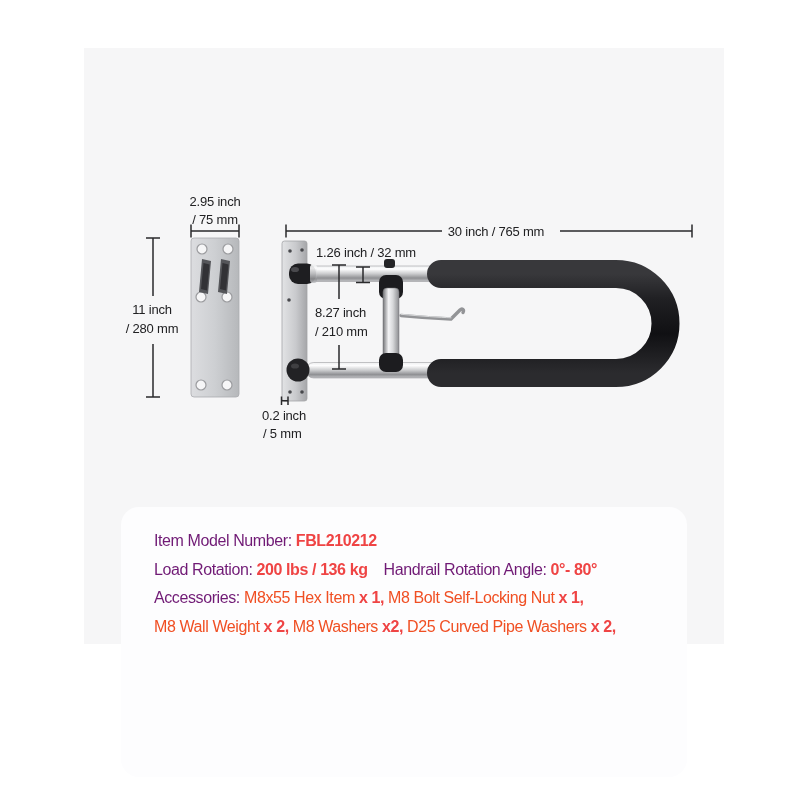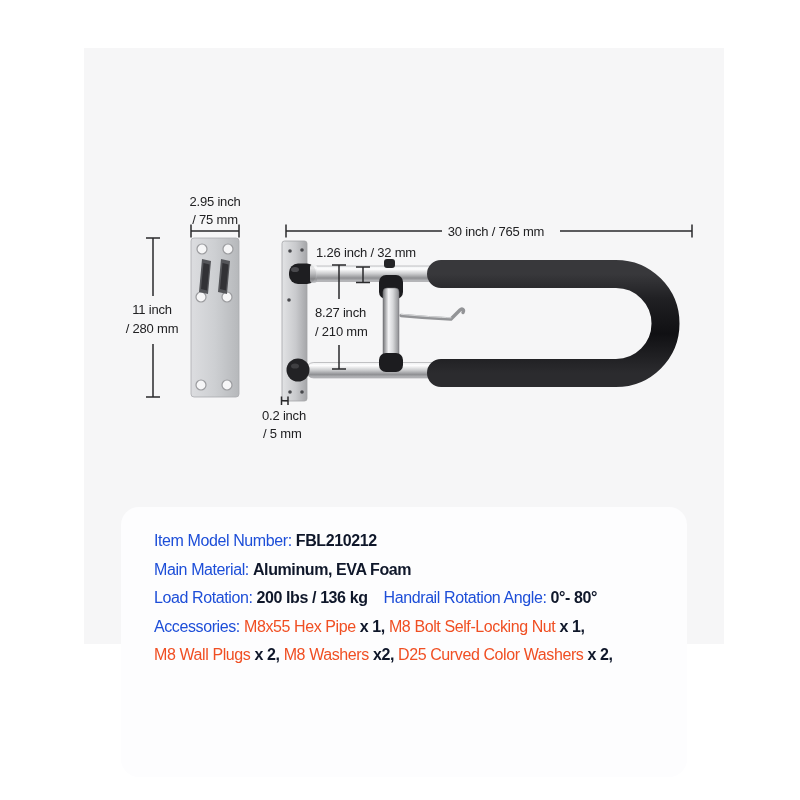--- a/index.html
+++ b/index.html
@@ -21,22 +21,22 @@
   .dim-line{stroke:#2a2a2c;stroke-width:1.5;fill:none;}
   .spec-card{
     position:absolute;left:37px;top:459px;width:566px;height:270px;
     background:#fdfdfe;border-radius:18px;box-sizing:border-box;
     padding:20px 24px 0 33px;
   }
   .spec-line{
     font-size:16px;line-height:28.6px;letter-spacing:-0.4px;
     white-space:nowrap;color:#7d7d82;
   }
-  .seg-label{color:#1d4ed8;font-weight:400;}
-  .seg-bold{color:#0f172a;font-weight:700;}
+  .seg-label{color:#701a75;font-weight:400;}
+  .seg-bold{color:#ef4444;font-weight:700;}
   .seg-orange{color:#f04f23;font-weight:400;}
   .seg-gap10{display:inline-block;width:10px;}
   .seg-gap16{display:inline-block;width:16px;}
   .seg-gap36{display:inline-block;width:36px;}
 </style>
 </head>
 <body>
 
 <div class="canvas">
 
@@ -159,19 +159,18 @@
 
     <g>
       <path class="dim-line" d="M277.5 348.5 V357 M284 348.5 V357 M277.5 352.7 H284"></path>
       <text x="258" y="372">0.2 inch</text>
       <text x="259" y="390">/ 5 mm</text>
     </g>
   </svg>
 
   <div class="spec-card">
     <div class="spec-line"><span class="seg-label">Item Model Number: </span><span class="seg-bold">FBL210212</span></div>
-    <div class="spec-line"><span class="seg-label">Main Material: </span><span class="seg-bold">Aluminum, EVA Foam</span></div>
     <div class="spec-line"><span class="seg-label">Load Rotation: </span><span class="seg-bold">200 lbs / 136 kg</span><span class="seg-gap16"></span><span class="seg-label">Handrail Rotation Angle: </span><span class="seg-bold">0°- 80°</span></div>
-    <div class="spec-line"><span class="seg-label">Accessories: </span><span class="seg-orange">M8x55 Hex Pipe </span><span class="seg-bold">x 1,</span><span class="seg-orange"> M8 Bolt Self-Locking Nut </span><span class="seg-bold">x 1,</span></div>
-    <div class="spec-line"><span class="seg-orange">M8 Wall Plugs </span><span class="seg-bold">x 2,</span><span class="seg-orange"> M8 Washers </span><span class="seg-bold">x2,</span><span class="seg-orange"> D25 Curved Color Washers </span><span class="seg-bold">x 2,</span></div>
+    <div class="spec-line"><span class="seg-label">Accessories: </span><span class="seg-orange">M8x55 Hex Item </span><span class="seg-bold">x 1,</span><span class="seg-orange"> M8 Bolt Self-Locking Nut </span><span class="seg-bold">x 1,</span></div>
+    <div class="spec-line"><span class="seg-orange">M8 Wall Weight </span><span class="seg-bold">x 2,</span><span class="seg-orange"> M8 Washers </span><span class="seg-bold">x2,</span><span class="seg-orange"> D25 Curved Pipe Washers </span><span class="seg-bold">x 2,</span></div>
   </div>
 
 </div>
 
 </body></html>

